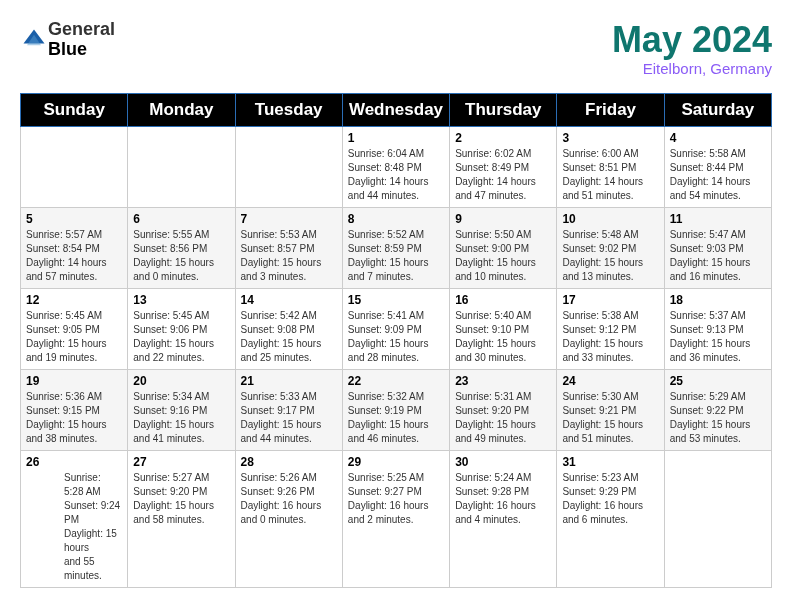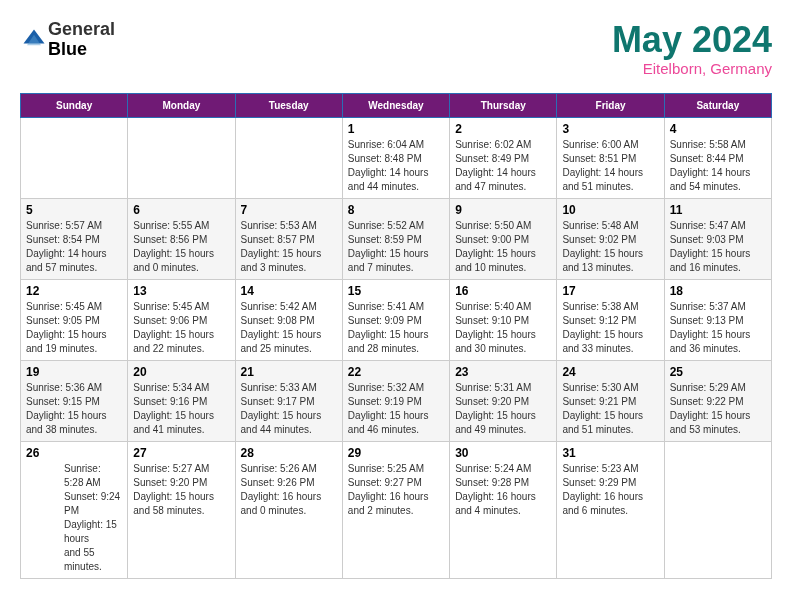--- a/index.html
+++ b/index.html
@@ -35,33 +35,33 @@
       text-align: right;
     }
     .month-title {
       font-size: 36px;
       font-weight: bold;
       color: #0f766e;
       line-height: 1.1;
     }
     .location {
       font-size: 15px;
-      color: #ec4899;
+      color: #8b5cf6;
     }
     table {
       width: 100%;
       border-collapse: collapse;
       font-size: 10.5px;
     }
     thead tr th {
-      background: #701a75;
+      background: #000000;
       color: #fff;
       padding: 6px 5px;
       font-weight: bold;
-      font-size: 10px;
+      font-size: 17px;
       border: 1px solid #2a6db5;
     }
     tbody tr td {
       border: 1px solid #ccc;
       vertical-align: top;
       padding: 4px 5px;
       width: 14.28%;
       min-height: 80px;
       background: #fff;
     }

